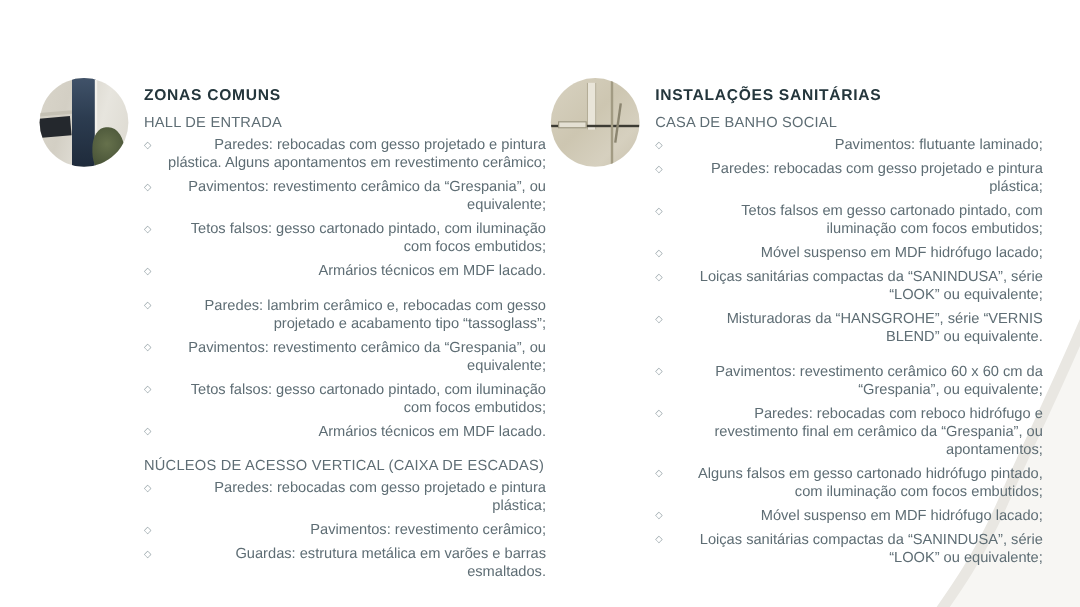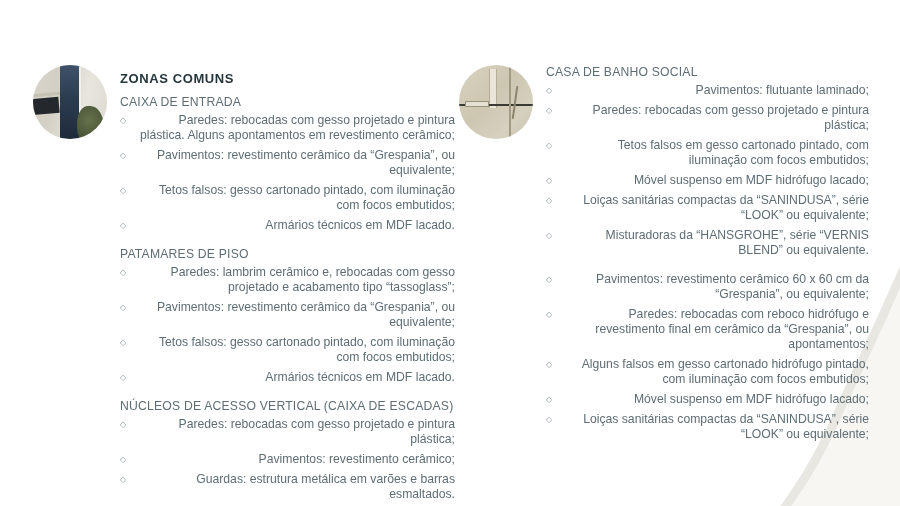--- a/index.html
+++ b/index.html
@@ -69,42 +69,41 @@
       <div class="avatar photo-building-facade">
         <i class="pillar"></i>
         <i class="pillar-edge"></i>
         <i class="window"></i>
         <i class="ledge"></i>
         <i class="plant"></i>
       </div>
       <div class="content">
         <h2 class="col-title">ZONAS COMUNS</h2>
         <div class="sec">
-          <h3 class="sec-subtitle">CAIXA DE ENTRADA</h3>
+          <h3 class="sec-subtitle">HALL DE ENTRADA</h3>
           <ul class="spec-list">
             <li class="spec-item">
               <span class="bullet">◇</span>
               <span class="item-text">Paredes: rebocadas com gesso projetado e pintura plástica. Alguns apontamentos em revestimento cerâmico;</span>
             </li>
             <li class="spec-item">
               <span class="bullet">◇</span>
               <span class="item-text">Pavimentos: revestimento cerâmico da “Grespania”, ou equivalente;</span>
             </li>
             <li class="spec-item">
               <span class="bullet">◇</span>
               <span class="item-text">Tetos falsos: gesso cartonado pintado, com iluminação com focos embutidos;</span>
             </li>
             <li class="spec-item">
               <span class="bullet">◇</span>
               <span class="item-text">Armários técnicos em MDF lacado.</span>
             </li>
           </ul>
         </div>
         <div class="sec">
-          <h3 class="sec-subtitle">PATAMARES DE PISO</h3>
           <ul class="spec-list">
             <li class="spec-item">
               <span class="bullet">◇</span>
               <span class="item-text">Paredes: lambrim cerâmico e, rebocadas com gesso projetado e acabamento tipo “tassoglass”;</span>
             </li>
             <li class="spec-item">
               <span class="bullet">◇</span>
               <span class="item-text">Pavimentos: revestimento cerâmico da “Grespania”, ou equivalente;</span>
             </li>
             <li class="spec-item">
@@ -138,20 +137,21 @@
     </section>
   <section class="col col-right">
       <div class="avatar photo-bathroom-construction">
         <i class="pipe"></i>
         <i class="rail"></i>
         <i class="shelf"></i>
         <i class="seam"></i>
         <i class="wire"></i>
       </div>
       <div class="content">
+        <h2 class="col-title">INSTALAÇÕES SANITÁRIAS</h2>
         <div class="sec">
           <h3 class="sec-subtitle">CASA DE BANHO SOCIAL</h3>
           <ul class="spec-list">
             <li class="spec-item">
               <span class="bullet">◇</span>
               <span class="item-text">Pavimentos: flutuante laminado;</span>
             </li>
             <li class="spec-item">
               <span class="bullet">◇</span>
               <span class="item-text">Paredes: rebocadas com gesso projetado e pintura plástica;</span>

